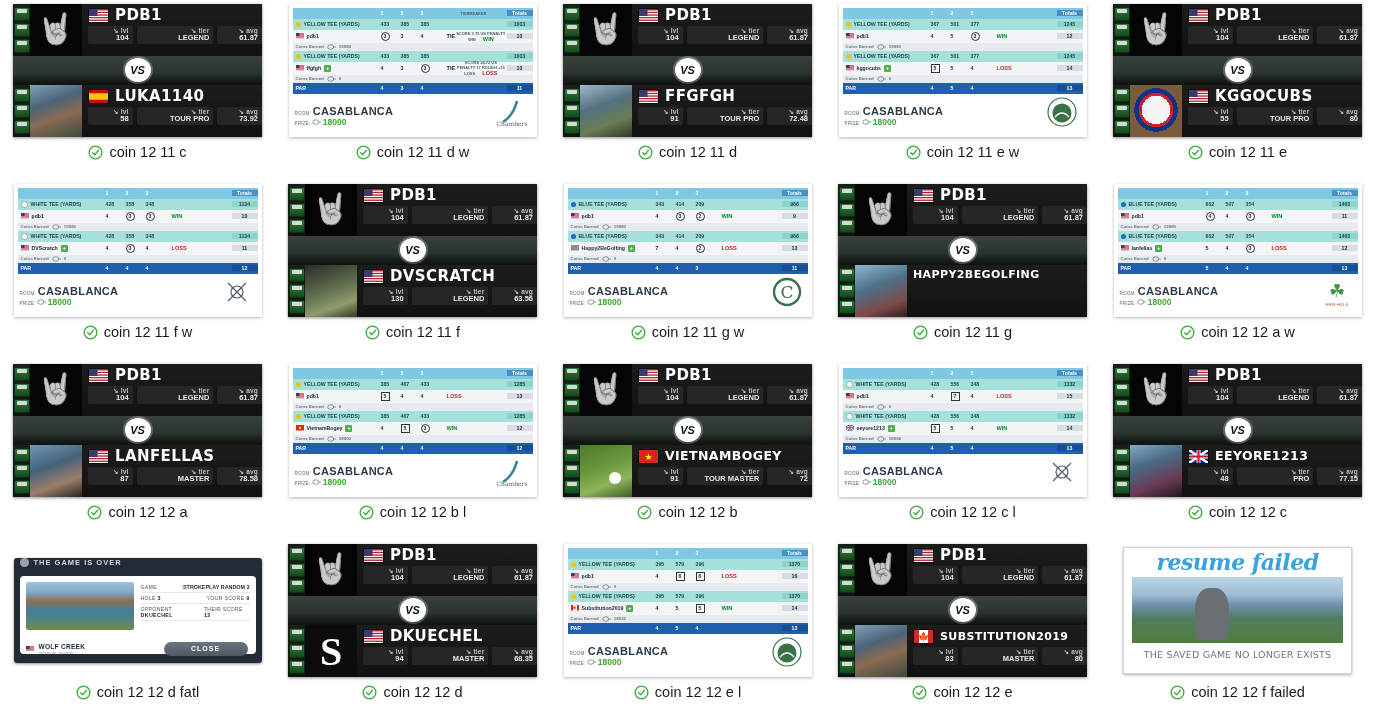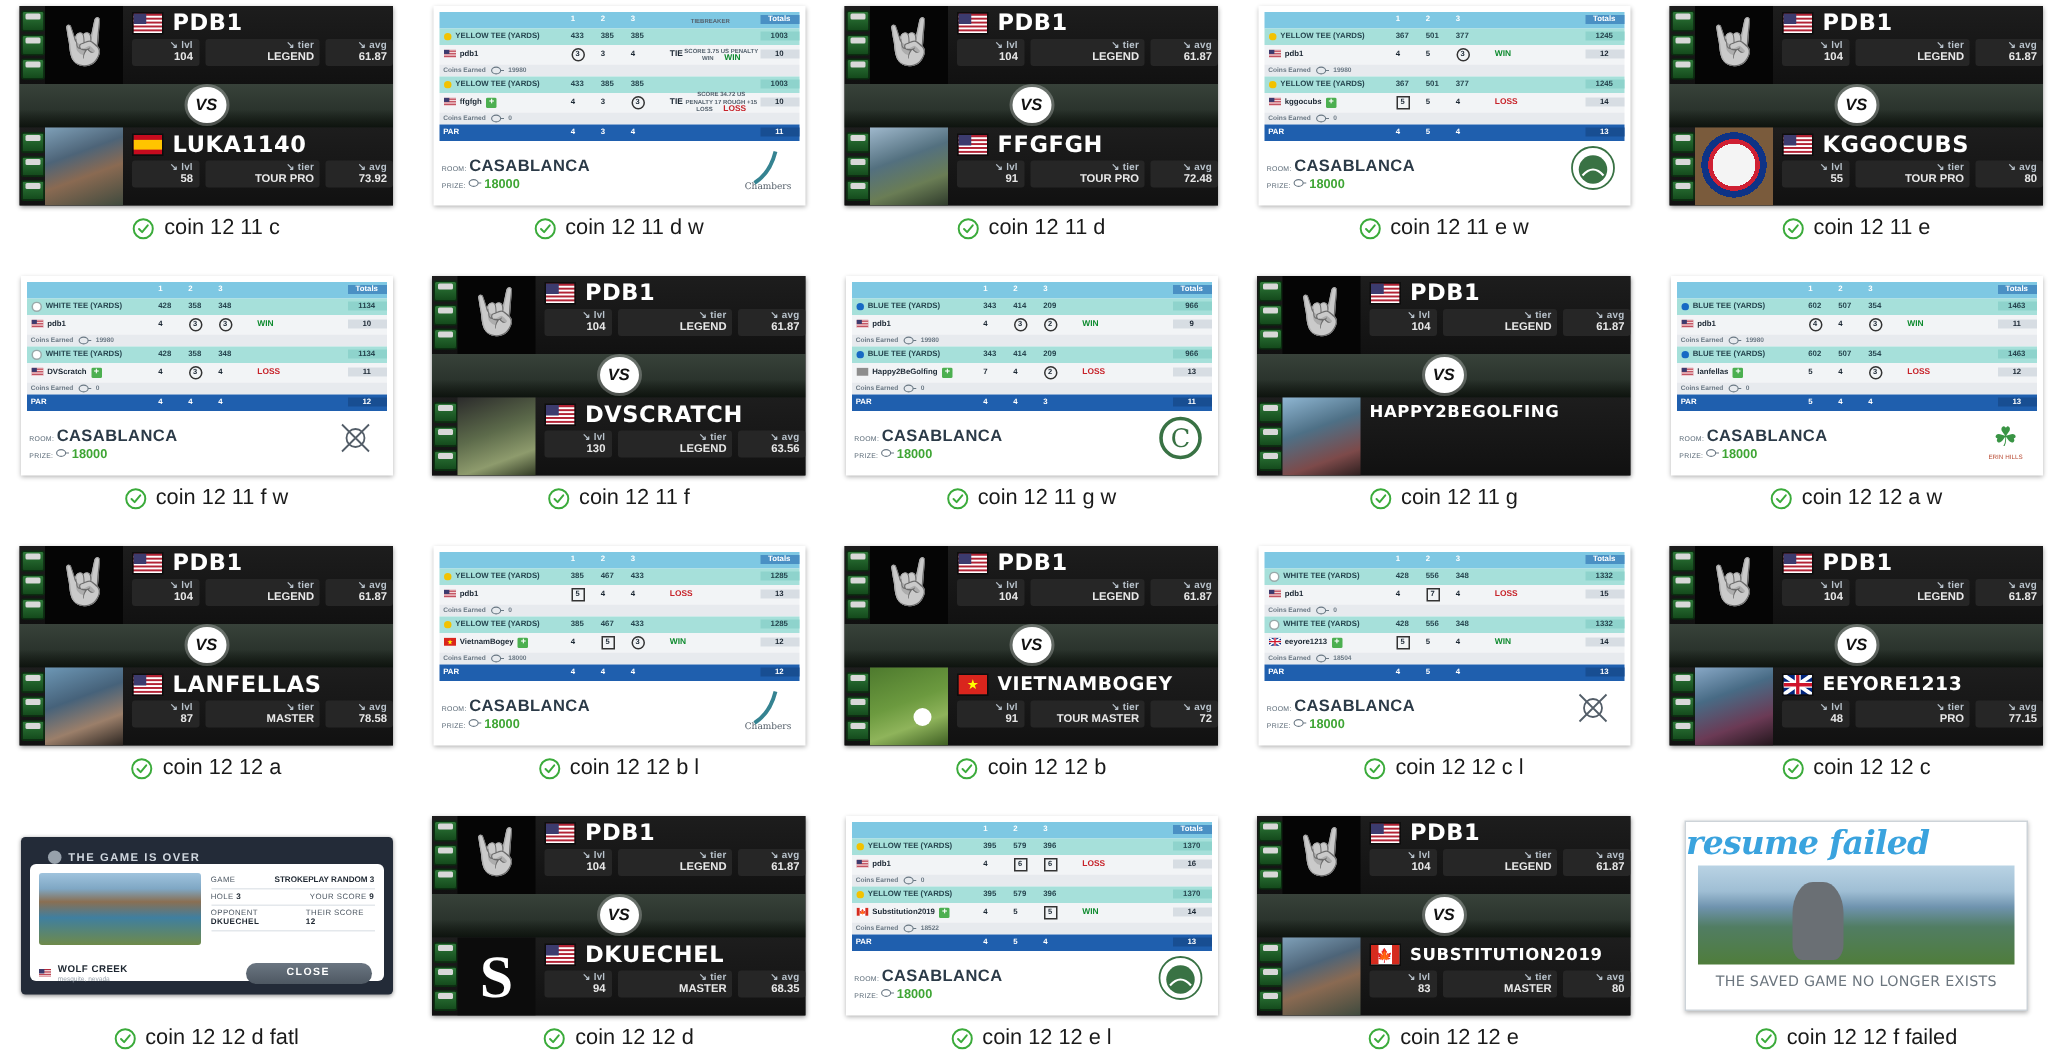--- a/index.html
+++ b/index.html
@@ -101,40 +101,40 @@
   .sq{display:inline-block;border:1px solid #333;width:7px;height:7px;line-height:7px;text-align:center;font-size:5px;}
   .sc-foot{position:absolute;left:6px;bottom:10px;font-size:6px;color:#5b6a77;}
   .sc-foot .k{font-size:4.6px;letter-spacing:.2px;}
   .sc-foot .room{font-size:11px;font-weight:700;color:#2b3a47;letter-spacing:.3px;}
   .sc-foot .prize{font-size:8.5px;font-weight:700;color:#3fa534;}
   .sc-logo{position:absolute;right:8px;bottom:8px;width:34px;height:34px;opacity:.95;}
   .tiebreak{font-size:4px;color:#55626e;text-align:center;flex:1;}
 
   
   .go-card{width:248px;height:105px;background:#232b38;border-radius:3px;overflow:hidden;position:relative;}
-  .go-title{height:18px;display:flex;align-items:flex-end;gap:5px;padding-left:18px;
+  .go-title{height:18px;display:flex;align-items:flex-start;gap:5px;padding-left:6px;
       color:#cfd6de;font-size:7.5px;font-weight:700;letter-spacing:1px;}
   .go-body{margin:0 6px;background:#fff;border-radius:4px;height:78px;display:flex;padding:6px;box-sizing:border-box;gap:7px;}
   .go-pic{width:108px;height:48px;border-radius:2px;
       background:linear-gradient(180deg,#9fc3dd 0%,#7fa7c4 22%,#8a6f52 40%,#3f7fa0 62%,#6f8a4a 100%);}
   .go-info{flex:1;font-size:5.2px;color:#4a5560;}
   .go-line{display:flex;justify-content:space-between;border-bottom:1px solid #e4e8ec;padding:2px 0;}
   .go-line b{color:#1d2630;font-size:5.4px;}
   .go-k{letter-spacing:.3px;}
   .go-course{position:absolute;left:12px;bottom:8px;display:flex;gap:5px;align-items:center;}
   .go-course .cn{font-size:6.5px;font-weight:700;color:#1d2630;letter-spacing:.3px;}
   .go-course .cs{font-size:4.4px;color:#98a2ac;}
   .go-close{position:absolute;right:14px;bottom:7px;width:84px;height:14px;border-radius:8px;
       background:linear-gradient(180deg,#6b7682,#4e5862);color:#fff;font-size:7px;font-weight:700;
       display:flex;align-items:center;justify-content:center;letter-spacing:1px;}
 
   
   .rf-card{width:227px;height:125px;background:#fff;border:1px solid #cdd3d8;
       box-shadow:0 1px 3px rgba(0,0,0,.3);position:relative;overflow:hidden;}
-  .rf-title{font-family:"DejaVu Serif",serif;font-style:italic;font-weight:700;
+  .rf-title{text-align:center;font-family:"DejaVu Serif",serif;font-style:italic;font-weight:700;
       font-size:22px;color:#3aa3de;letter-spacing:-.5px;padding-top:3px;line-height:1;}
   .rf-pic{margin:4px 8px 0 8px;height:66px;
       background:linear-gradient(180deg,#b9d3e4 0%,#9fbed4 26%,#6f93ae 42%,#517d63 62%,#4f7d3b 100%);
       position:relative;overflow:hidden;}
   .rf-pic:after{content:"";position:absolute;left:30%;top:18%;width:34px;height:52px;border-radius:40% 40% 20% 20%;
       background:#6a6f74;}
   .rf-sub{text-align:center;font-size:9.5px;color:#6b757e;letter-spacing:.2px;padding-top:6px;
       font-family:"DejaVu Sans",sans-serif;}
 </style>
 </head>

